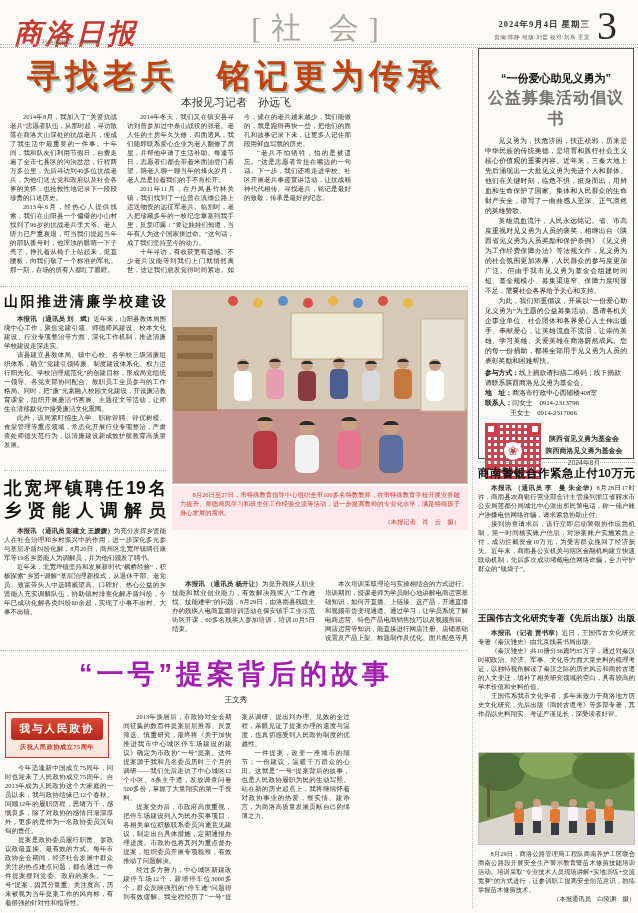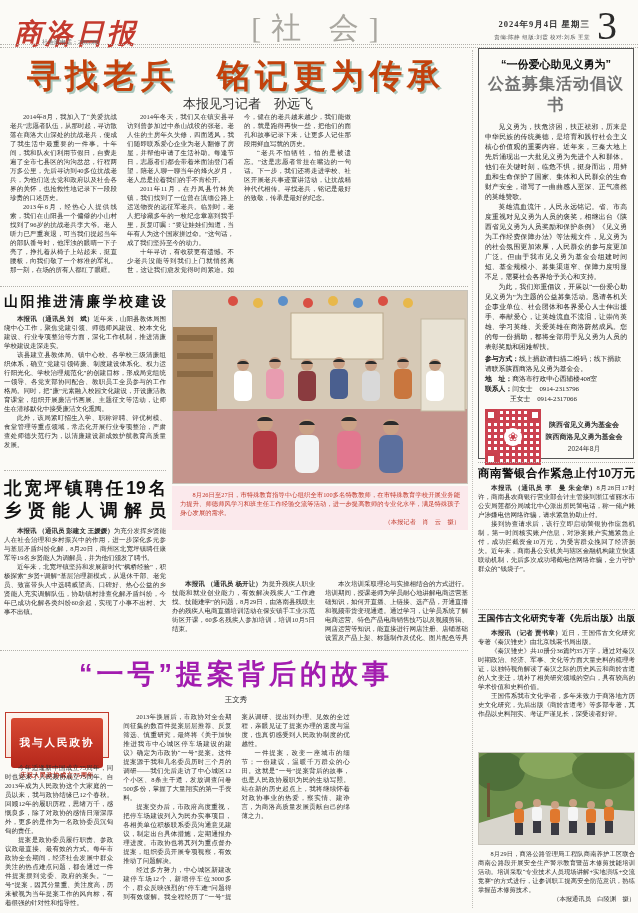--- a/index.html
+++ b/index.html
@@ -18,21 +18,21 @@
   .r1 { top:44px; } .r2 { top:47px; }
 
   
   .smallbody p { font-size:6.5px; line-height:9px; text-align:justify; text-indent:2em; color:#2e2e2e; }
   .smallbody b { font-family:"Liberation Sans", sans-serif; }
   h2 { font-family:"Liberation Sans", sans-serif; color:#111; }
   .just { text-align:justify; text-align-last:justify; }
 
   
   .lead-title { position:absolute; left:0; top:54px; width:472px; text-align:center; font-size:33px; font-weight:bold; color:#c2410c; letter-spacing:5px; font-family:"Liberation Serif", serif; text-shadow:2px 2px 0 #a9c6bc; }
-  .lead-byline { position:absolute; left:12px; top:95px; width:472px; text-align:center; font-size:13px; color:#333; }
+  .lead-byline { position:absolute; left:0; top:95px; width:472px; text-align:center; font-size:11px; color:#333; }
   .lead-body { position:absolute; left:10px; top:112px; width:458px; height:168px; column-count:4; column-gap:10px; column-fill:auto; overflow:hidden; }
 
   .divider { position:absolute; border-top:1px dotted #b3b1ab; }
   .vrule { position:absolute; left:472px; top:50px; height:858px; border-left:1px dotted #c0beb8; }
 
   
   .shanyang-h { position:absolute; left:4px; top:293px; width:162px; font-size:14px;font-family:Liberation Mono, monospace; }
   .shanyang-b { position:absolute; left:4px; top:314px; width:162px; height:152px; overflow:hidden; }
   .bkp-h { position:absolute; left:4px; top:477px; width:162px; font-size:17.5px; line-height:22px; }
   .bkp-b { position:absolute; left:4px; top:526px; width:162px; height:118px; overflow:hidden; }
@@ -45,25 +45,25 @@
 
   
   .luonan-h { position:absolute; left:172px; top:556px; width:296px; font-size:17px; }
   .luonan-b { position:absolute; left:172px; top:579px; width:296px; height:66px; column-count:2; column-gap:10px; column-fill:auto; overflow:hidden; }
 
   
   .story-h { position:absolute; left:0; top:656px; width:472px; text-align:center; font-size:27px; font-weight:bold; letter-spacing:4px; font-family:"Liberation Sans", sans-serif; color:#a21caf; }
   .story-byline { position:absolute; left:0; top:695px; width:472px; text-align:center; font-size:7.5px; color:#333; }
   .story-b { position:absolute; left:5px; top:712px; width:463px; height:196px; column-count:4; column-gap:10px; column-fill:auto; overflow:hidden; }
   .badge { width:104px; height:46px; border:1.5px solid #c0392b; background:linear-gradient(180deg,#fdf4ee,#f9e4da); margin:0 0 5px 0; padding-top:5px; break-inside:avoid; }
-  .badge-band { width:92px; margin:0 auto; background:linear-gradient(180deg,#d84a33,#b5271b); color:#fff; font-family:"Liberation Sans", sans-serif; font-weight:bold; font-size:10.5px; text-align:center; letter-spacing:2px; border-radius:3px; padding:18px 0; }
+  .badge-band { width:92px; margin:0 auto; background:linear-gradient(180deg,#d84a33,#b5271b); color:#fff; font-family:"Liberation Sans", sans-serif; font-weight:bold; font-size:10.5px; text-align:center; letter-spacing:2px; border-radius:3px; padding:4px 0; }
   .badge-sub { text-align:center; font-size:6.2px; color:#c0392b; font-weight:bold; margin-top:3px; letter-spacing:.5px; }
 
   
-  .proposal { position:absolute; left:478px; top:48px; width:156px; height:411px; border:1px solid #555; background:#fbfaf6; padding:8px 6px 5px; }
+  .proposal { position:absolute; left:478px; top:48px; width:156px; height:411px; border:1px solid #555; background:#fbfaf6; padding:22px 6px 5px; }
   .prop-t1 { text-align:center; font-size:11px; font-weight:bold; font-family:"Liberation Sans", sans-serif; color:#111; }
   .prop-t2 { text-align:center; font-size:16px; font-weight:bold; font-family:"Liberation Sans", sans-serif; color:#737373; margin-top:2px; letter-spacing:1px; }
   .prop-body { margin-top:6px; }
   .prop-body p { font-size:6.8px; line-height:10px; text-align:justify; text-indent:2em; color:#222; }
   .prop-contact { margin-top:2px; }
   .prop-contact div { font-size:6.8px; line-height:10px; color:#222; }
   .prop-contact b { font-family:"Liberation Sans", sans-serif; }
   .prop-contact .c2 { padding-left:25px; }
   .qr-row { display:flex; margin-top:5px; align-items:center; }
   .qr { position:relative; width:56px; height:56px; background-image:repeating-linear-gradient(0deg,#cc4250 0 3px,transparent 3px 6px),repeating-linear-gradient(90deg,#cc4250 0 3px,#ffffff 3px 6px); flex:0 0 auto; }

